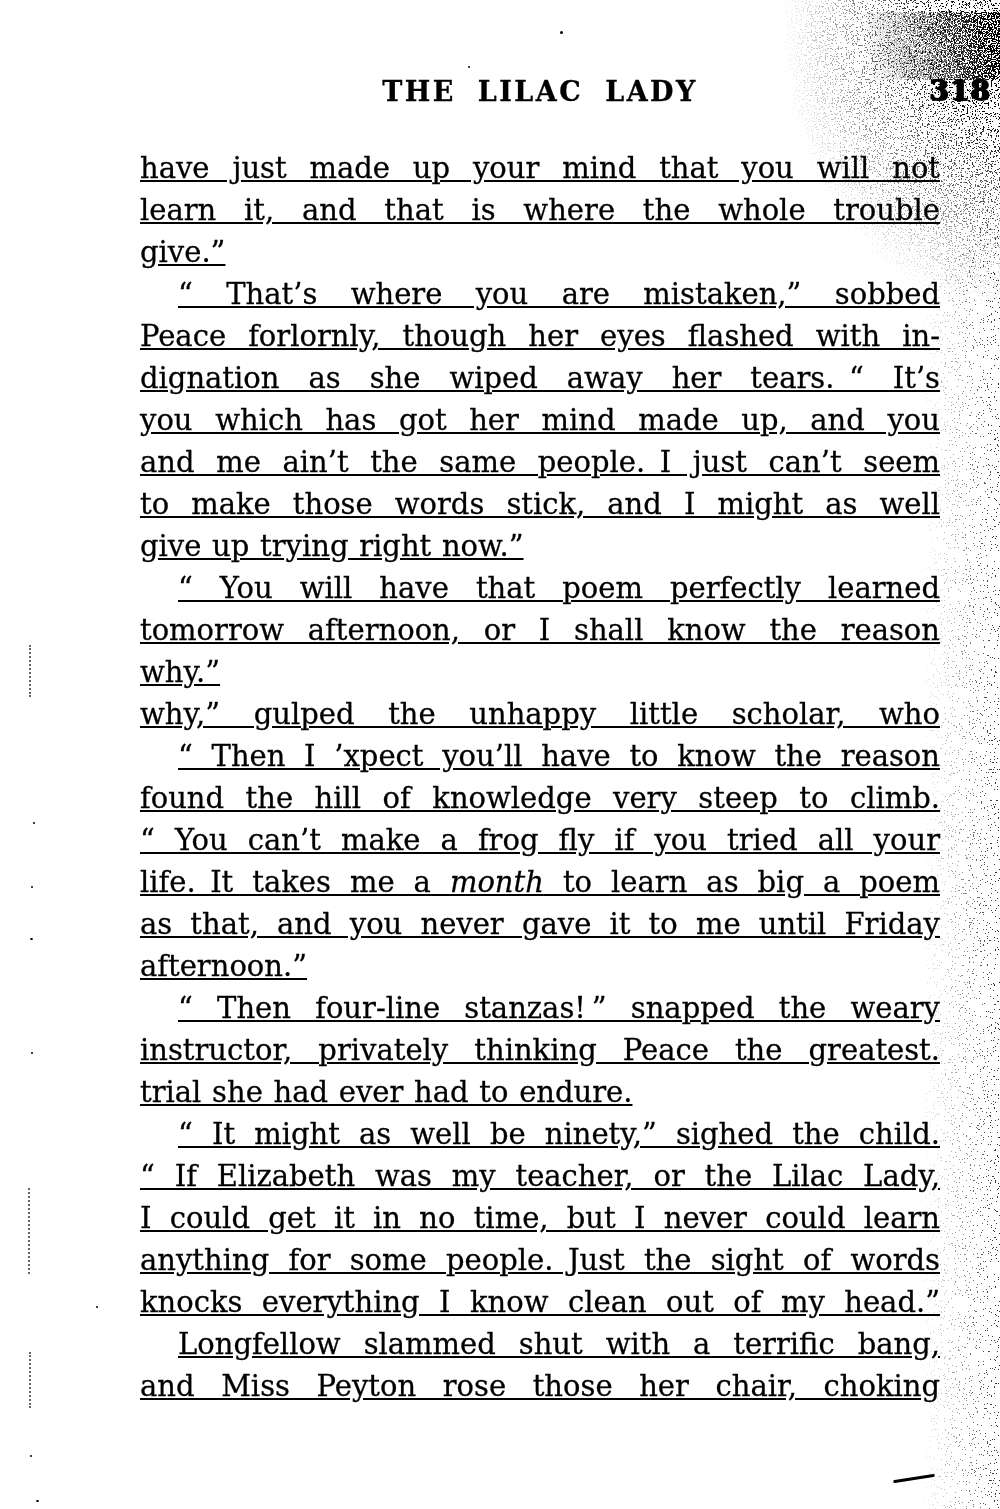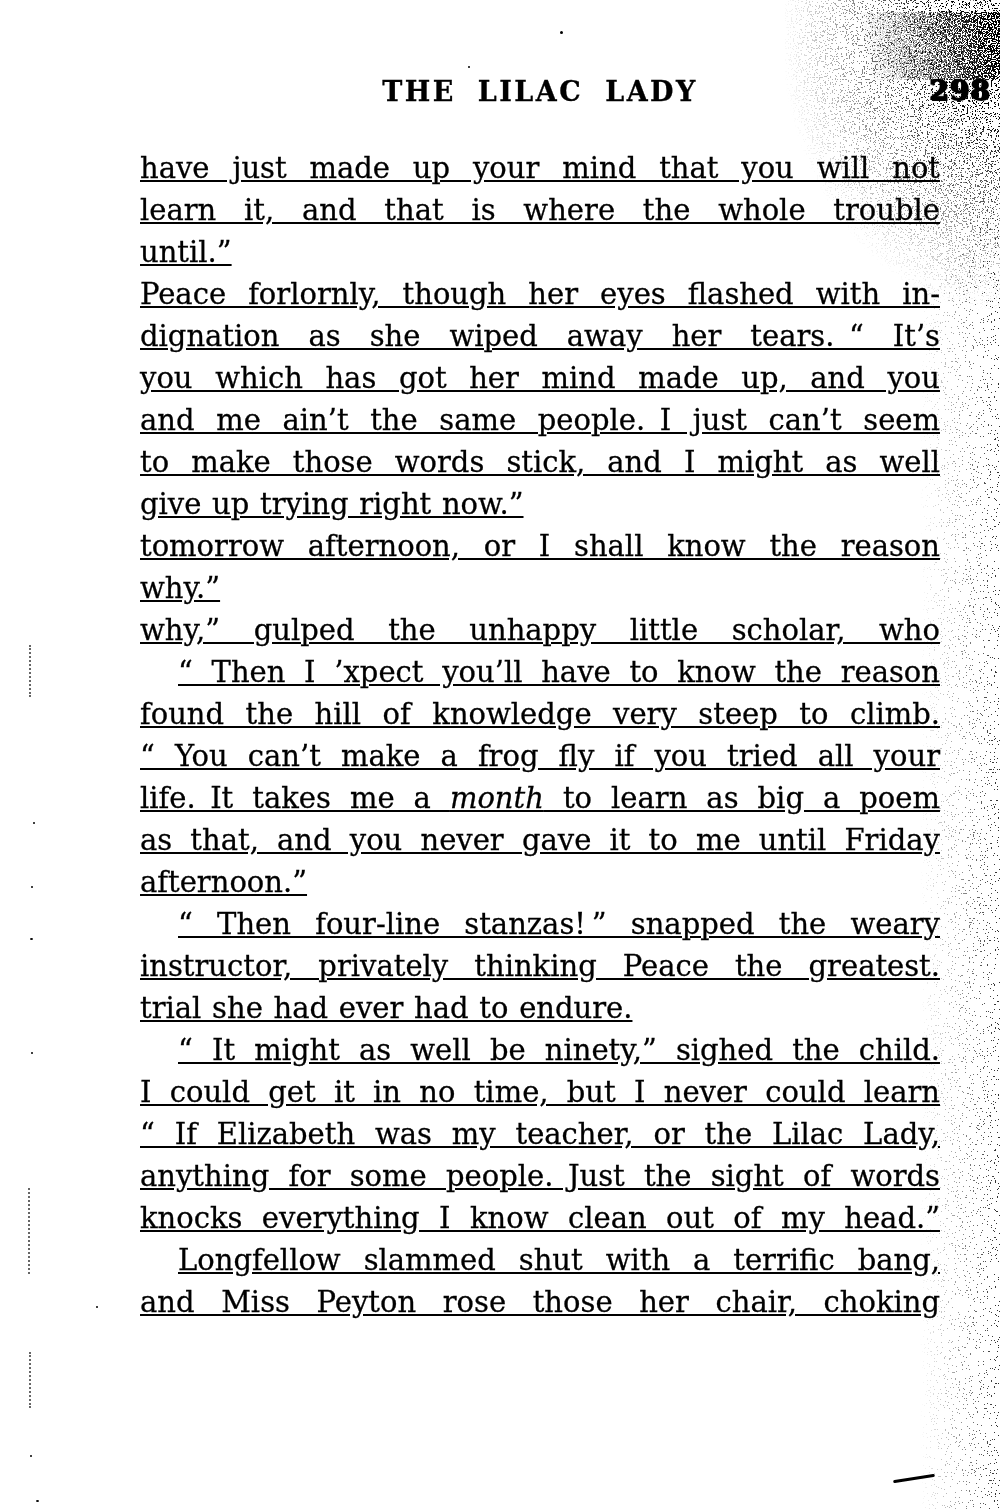--- a/index.html
+++ b/index.html
@@ -113,47 +113,49 @@
             <feFuncA type="discrete" tableValues="0 0 0 0 0 0 0 1 1 1"></feFuncA>
           </feComponentTransfer>
       </filter>
       <rect width="120" height="1509" filter="url(#nz-edge)"></rect>
     </svg>
   </div>
 
   <header class="running-head">
     <span class="head-title">THE LILAC LADY</span>
   </header>
-  <span class="head-page">298</span>
+  <span class="head-page">318</span>
 
   <main class="body-text" id="body-text">
       <div class="line just">have just made up your mind that you will not</div>
       <div class="line just">learn it, and that is where the whole trouble</div>
-      <div class="line">until.”</div>
+      <div class="line">give.”</div>
+      <div class="line indent just">“ That’s where you are mistaken,” sobbed</div>
       <div class="line just">Peace forlornly, though her eyes flashed with in-</div>
       <div class="line just">dignation as she wiped away her tears. “ It’s</div>
       <div class="line just">you which has got her mind made up, and you</div>
       <div class="line just">and me ain’t the same people. I just can’t seem</div>
       <div class="line just">to make those words stick, and I might as well</div>
       <div class="line">give up trying right now.”</div>
+      <div class="line indent just">“ You will have that poem perfectly learned</div>
       <div class="line just">tomorrow afternoon, or I shall know the reason</div>
       <div class="line">why.”</div>
       <div class="line just">why,” gulped the unhappy little scholar, who</div>
       <div class="line indent just">“ Then I ’xpect you’ll have to know the reason</div>
       <div class="line just">found the hill of knowledge very steep to climb.</div>
       <div class="line just">“ You can’t make a frog fly if you tried all your</div>
       <div class="line just">life. It takes me a <i>month</i> to learn as big a poem</div>
       <div class="line just">as that, and you never gave it to me until Friday</div>
       <div class="line">afternoon.”</div>
       <div class="line indent just">“ Then four-line stanzas! ” snapped the weary</div>
       <div class="line just">instructor, privately thinking Peace the greatest.</div>
       <div class="line">trial she had ever had to endure.</div>
       <div class="line indent just">“ It might as well be ninety,” sighed the child.</div>
+      <div class="line just">“ If Elizabeth was my teacher, or the Lilac Lady,</div>
       <div class="line just">I could get it in no time, but I never could learn</div>
-      <div class="line just">“ If Elizabeth was my teacher, or the Lilac Lady,</div>
       <div class="line just">anything for some people. Just the sight of words</div>
       <div class="line just">knocks everything I know clean out of my head.”</div>
       <div class="line indent just">Longfellow slammed shut with a terrific bang,</div>
       <div class="line just">and Miss Peyton rose those her chair, choking</div>
     </main>
 
   <div class="mark-dotted mark-a"></div>
   <div class="mark-dotted mark-b"></div>
   <div class="mark-dotted mark-c"></div>
   <div class="speck" style="left:33px;top:822px;width:2px;height:2px"></div>

